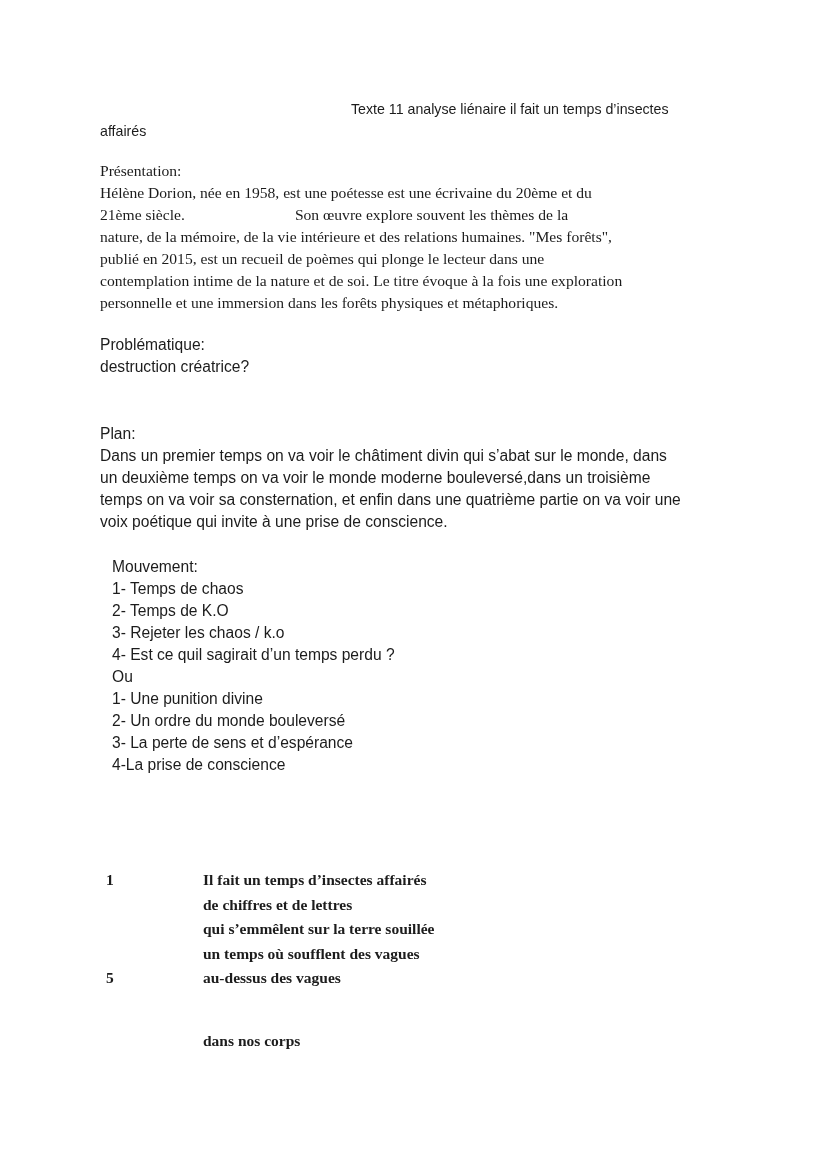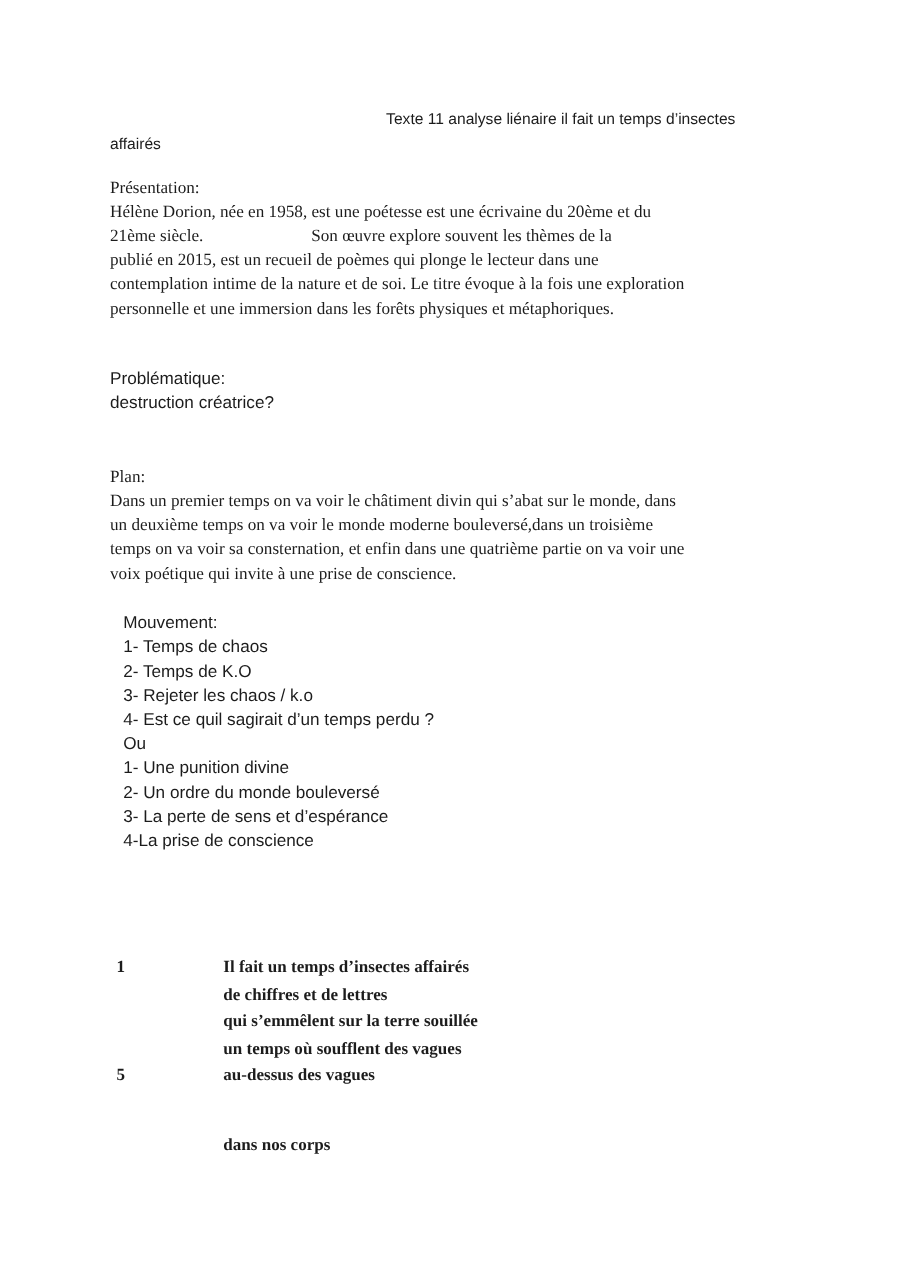--- a/index.html
+++ b/index.html
@@ -19,32 +19,33 @@
 <body>
 
 <div class="page">
 
   <div class="sans title-line">Texte 11 analyse liénaire  il fait un temps d’insectes</div>
   <div class="sans title-cont">affairés</div>
 
   <div class="block sans" style="top:160px;font-family:Liberation Serif, serif;">
     <p>Présentation:</p>
     <p>Hélène Dorion, née en 1958, est une poétesse est une écrivaine du 20ème et du</p>
-    <p><span>21ème siècle.</span><span class="gap-span" style="width:98px;"></span><span style="display:inline-block;width:0;"></span><span style="margin-left:0px;">Son œuvre explore souvent les thèmes de la</span></p>
+    <p><span>21ème siècle.</span><span class="gap-span" style="width:98px;"></span><span style="display:inline-block;width:0;"></span><span style="margin-left:12px;">Son œuvre explore souvent les thèmes de la</span></p>
+    <p>nature, de la mémoire, de la vie intérieure et des relations humaines. "Mes forêts",</p>
     <p>publié en 2015, est un recueil de poèmes qui plonge le lecteur dans une</p>
     <p>contemplation intime de la nature et de soi. Le titre évoque à la fois une exploration</p>
     <p>personnelle et une immersion dans les forêts physiques et métaphoriques.</p>
   </div>
 
   <div class="block sans" style="top:334px;">
     <p>Problématique:</p>
     <p>destruction créatrice?</p>
   </div>
 
-  <div class="block sans" style="top:423px;font-family:Liberation Serif, serif;">
+  <div class="block sans" style="top:423px;">
     <p>Plan:</p>
     <p>Dans un premier temps on va voir le châtiment divin qui s’abat sur le monde, dans</p>
     <p>un deuxième temps on va voir le monde moderne bouleversé,dans un troisième</p>
     <p>temps on va voir sa consternation, et enfin dans une quatrième partie on va voir une</p>
     <p>voix poétique qui invite à une prise de conscience.</p>
   </div>
 
   <div class="block sans" style="top:556px;margin-left:12px;">
     <p>Mouvement:</p>
     <p>1- Temps de chaos</p>

